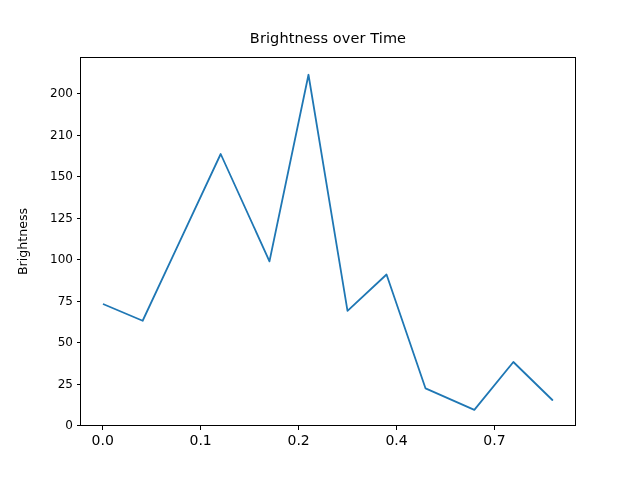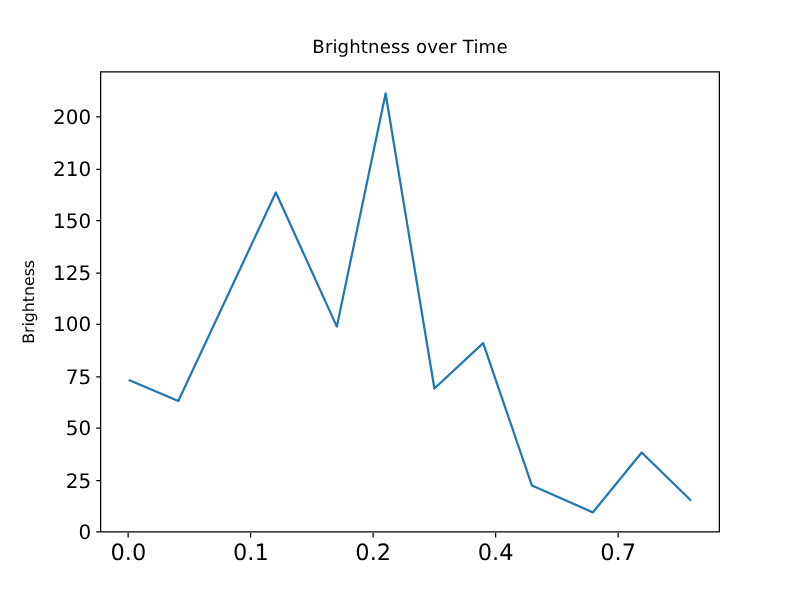--- a/index.html
+++ b/index.html
@@ -69,21 +69,21 @@
     right: 0px;
     top: -0.6px;
     width: 3.5px;
     height: 1.2px;
     background: #000000;
   }
   .ytick .tick-label {
     position: absolute;
     right: 7px;
     top: -8.5px;
-    font-size: 16px;
+    font-size: 12px;
     color: #000000;
     text-align: right;
     line-height: 17px;
     white-space: nowrap;
   }
   
   .xtick-wrap {
     position: absolute;
     left: 0;
     top: 426px;
@@ -102,21 +102,21 @@
     top: 0px;
     width: 1.2px;
     height: 3.5px;
     background: #000000;
   }
   .xtick .tick-label {
     position: absolute;
     left: -22px;
     top: 6px;
     width: 44px;
-    font-size: 18px;
+    font-size: 14px;
     color: #000000;
     text-align: center;
     white-space: nowrap;
   }
   
   #xlabel {
     position: absolute;
     left: 80px;
     top: 452px;
     width: 496px;

